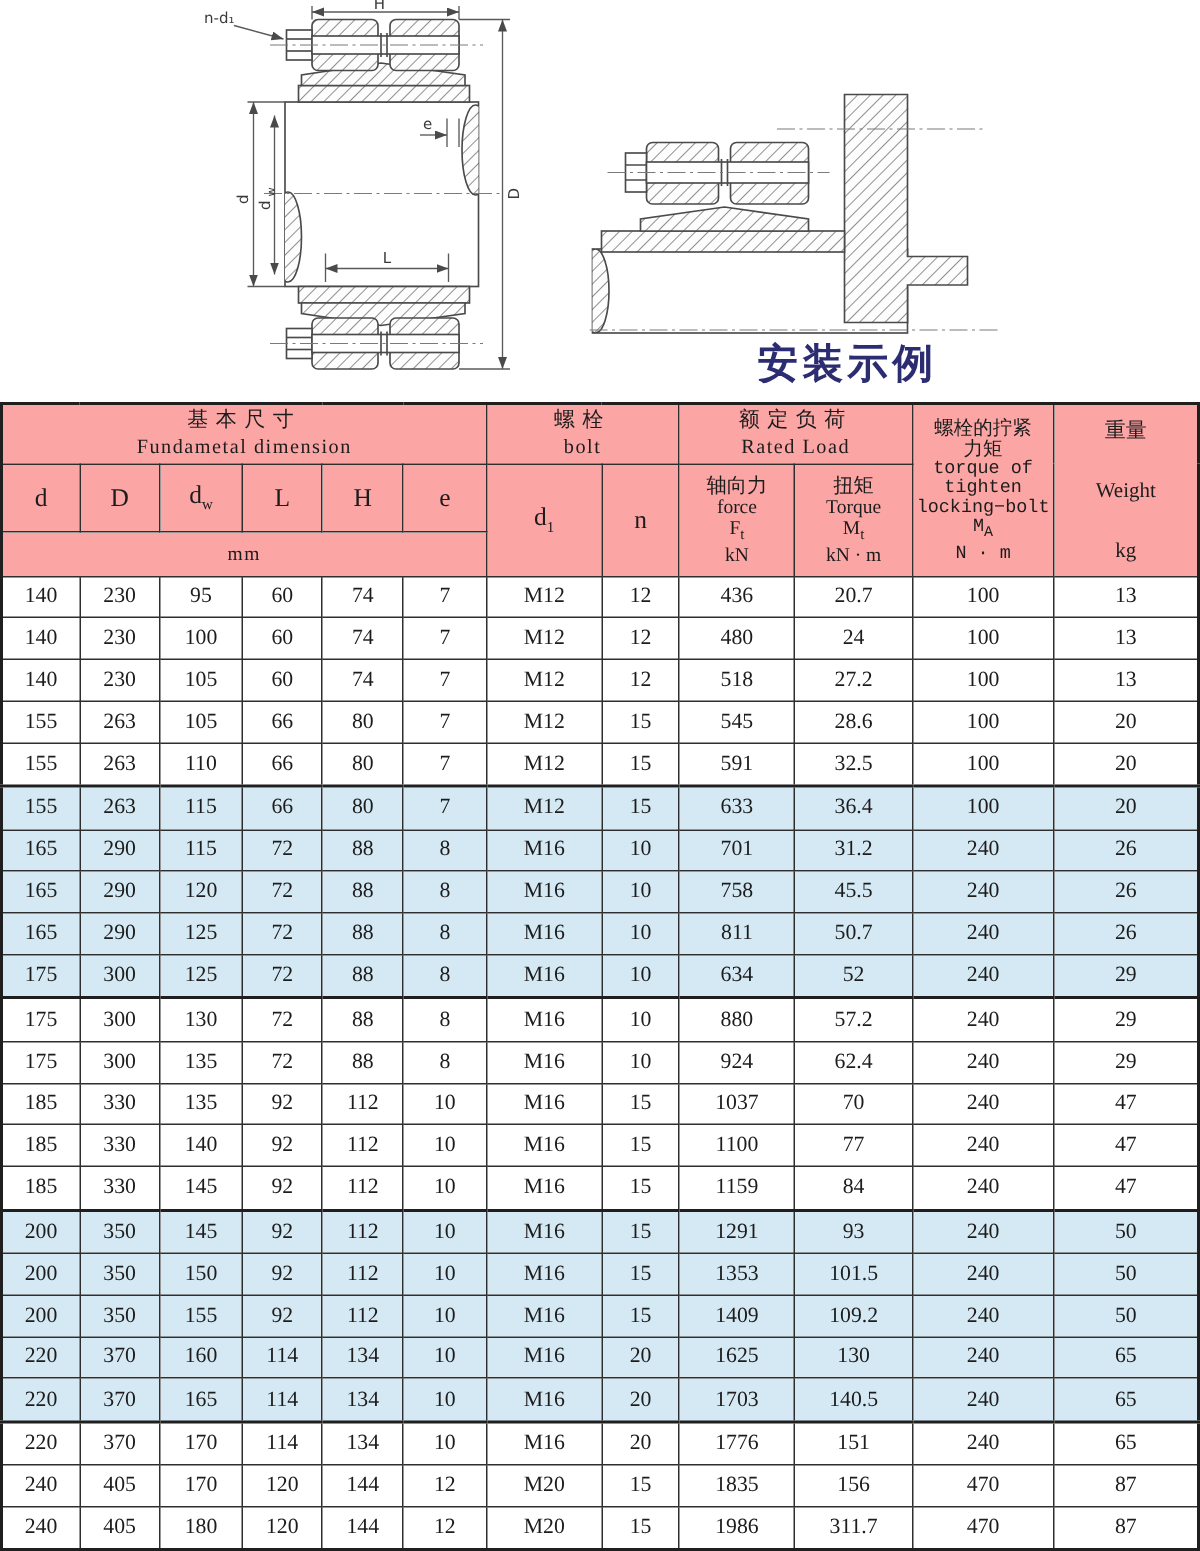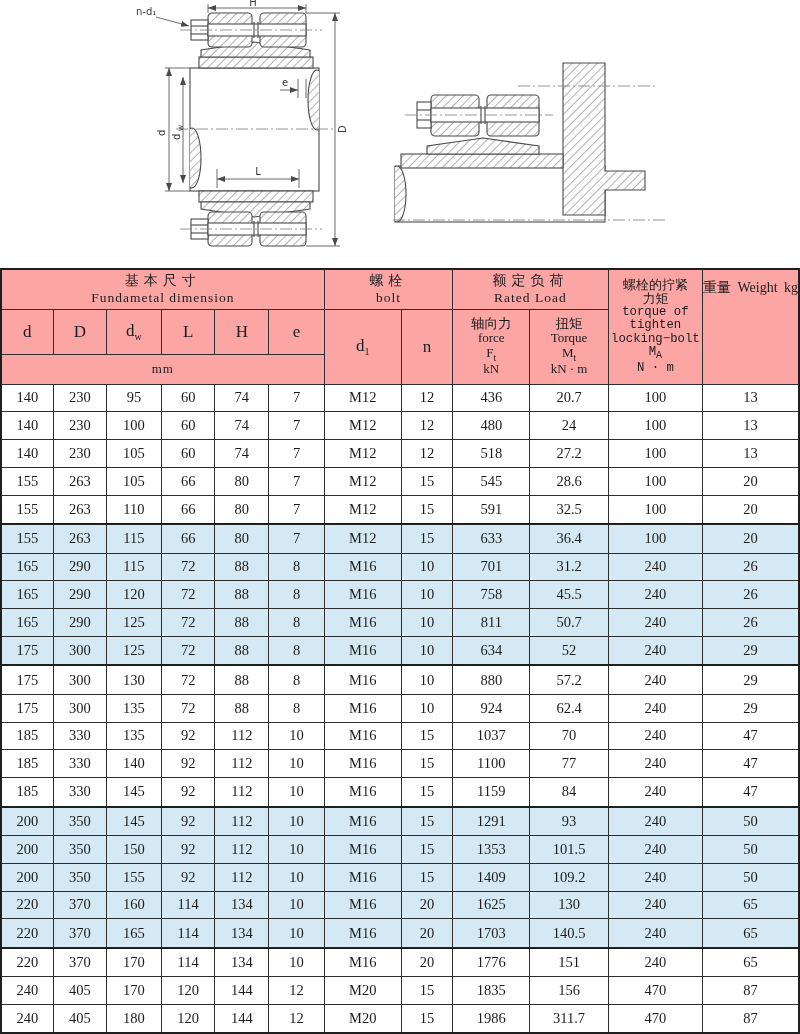--- a/index.html
+++ b/index.html
@@ -42,21 +42,21 @@
   .h3 { height:30px; }
   .cn1 { font-size:14px; letter-spacing:5px; line-height:1.25; }
   .en1 { font-size:13.5px; letter-spacing:1px; line-height:1.25; }
   .sym { font-size:17px; }
   .sym sub, .symline sub { font-size:10px; }
   .mm  { font-size:13px; letter-spacing:1px; }
   .stack { line-height:1.12; font-size:13.5px; }
   .stack .en { font-size:13px; }
   .tight { line-height:1.08; font-size:13px; }
   .tight .en { font-size:12.3px;font-family:Liberation Mono, monospace; }
-  .weight-cell { display:flex; justify-content:space-between;
+  .weight-cell { display:flex; flex-direction:column; justify-content:space-between;
                  height:100%; box-sizing:border-box; padding:10px 0 8px 0;
                  font-size:14px; line-height:1.1; }
 </style>
 </head>
 <body>
 
 <div class="drawing-area">
 
   <svg id="left-drawing" width="270" height="266" viewBox="0 0 270 266">
     <defs>
@@ -175,20 +175,21 @@
       <rect x="24" y="64" width="14" height="26" fill="#ffffff" class="outline"></rect>
       <line x1="24" y1="72" x2="38" y2="72" class="outline"></line>
       <line x1="24" y1="82" x2="38" y2="82" class="outline"></line>
       <rect x="38" y="70" width="108" height="14" fill="#ffffff" class="outline"></rect>
       <line x1="88" y1="68" x2="88" y2="86" class="outline"></line>
       <line x1="92" y1="68" x2="92" y2="86" class="outline"></line>
       <line x1="12" y1="77" x2="160" y2="77" class="cl"></line>
     </g>
   </svg>
 
+  <div class="caption">安装示例</div>
 </div>
 
 <table class="spec">
   <colgroup>
     <col style="width:52px">
       <col style="width:53px">
       <col style="width:55px">
     <col style="width:53px">
       <col style="width:54px">
       <col style="width:55px">

